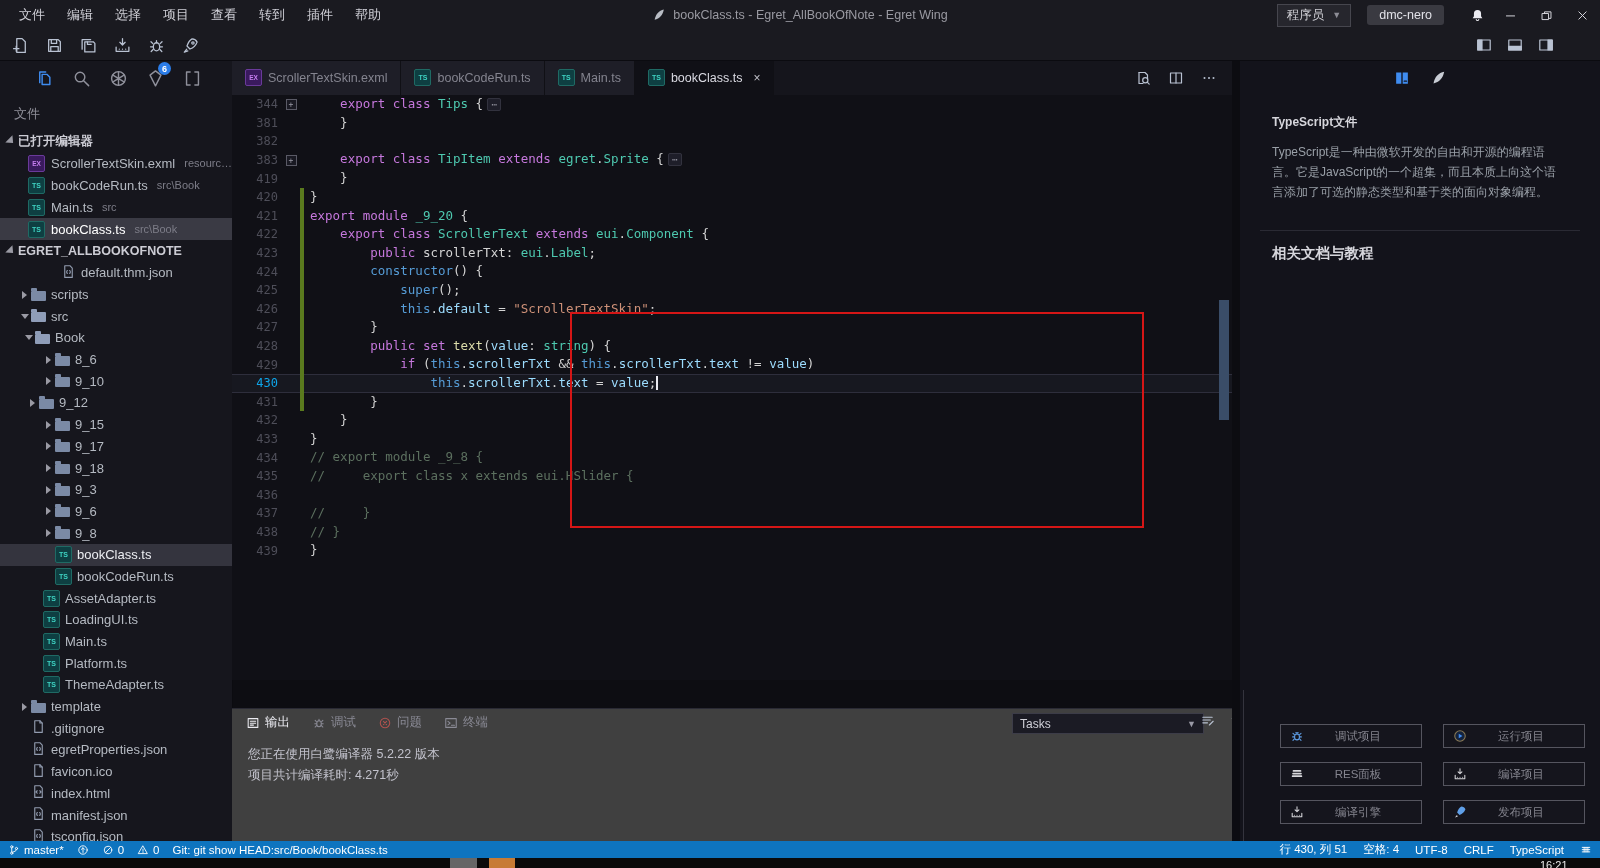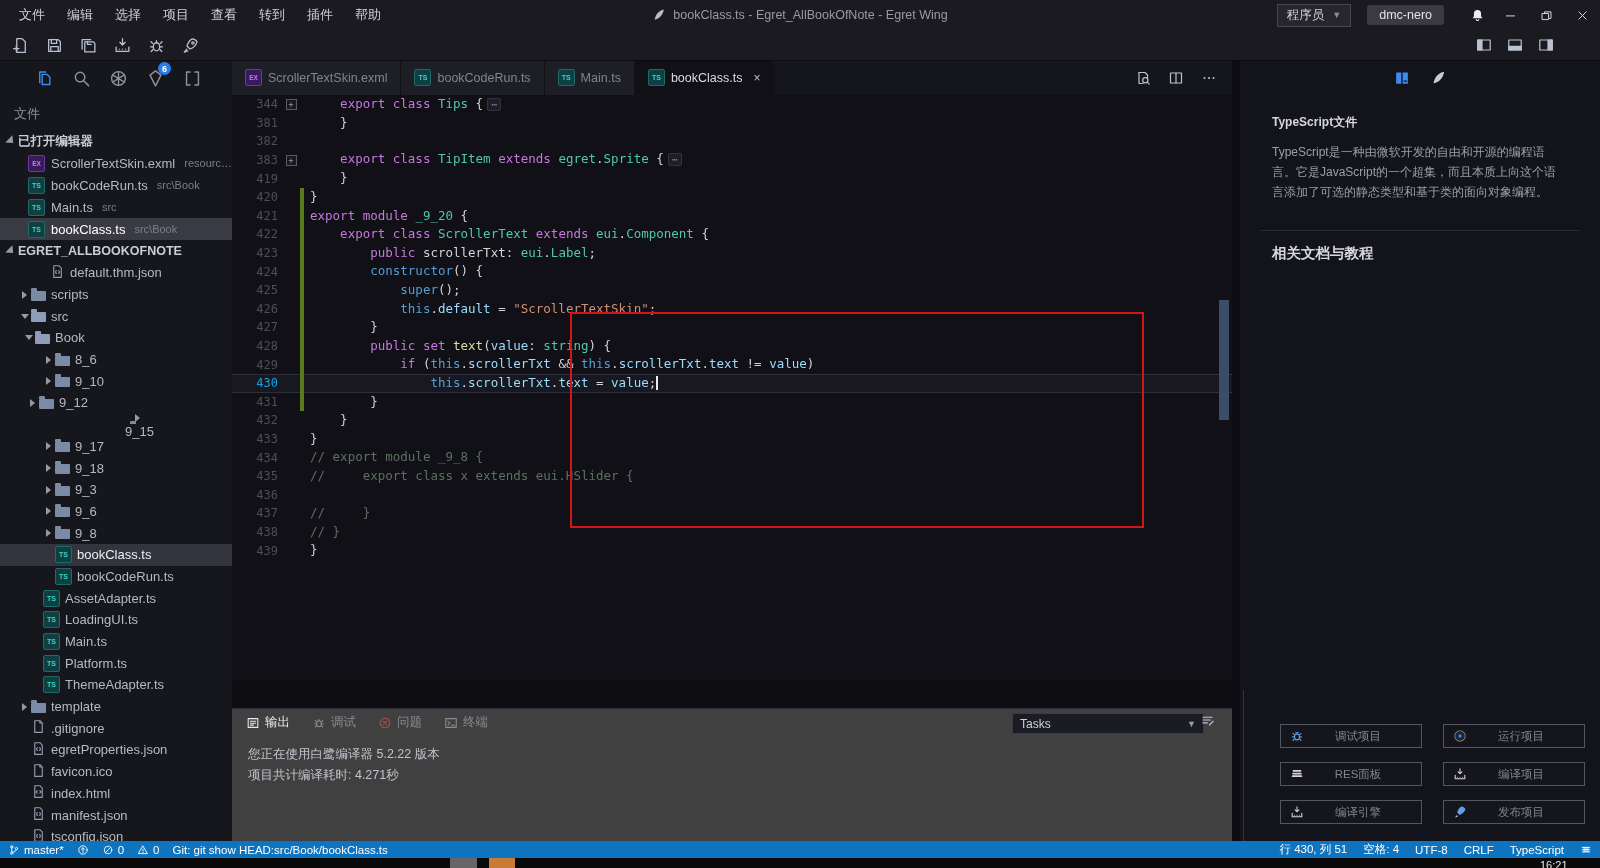--- a/index.html
+++ b/index.html
@@ -335,21 +335,21 @@
         <span class="path">src</span>
       </div>
       <div class="oe-row selected">
         <span class="ficon ts">TS</span>
         <span>bookClass.ts</span>
         <span class="path">src\Book</span>
       </div>
     </div>
   <div class="sec-header">EGRET_ALLBOOKOFNOTE</div>
   <div id="tree">
-      <div class="tree-row" style="padding-left: 37px;">
+      <div class="tree-row" style="padding-left: 48px;">
         <span class="arrbox"></span>
         <span class="fdoc"><span class="ic">
             <svg viewBox="0 0 16 16" fill="none" stroke="currentColor" stroke-width="1.2" stroke-linecap="round" stroke-linejoin="round">
               <path d="M4 1.8h5.5l2.5 2.5v10H4z"></path>
               <path d="M6.8 7c-1 .4-1 2.6 0 3M9.2 7c1 .4 1 2.6 0 3"></path>
             </svg>
           </span></span>
         <span class="lbl">default.thm.json</span>
       </div>
       <div class="tree-row" style="padding-left: 18px;">
@@ -387,21 +387,21 @@
         <span class="folder"></span>
         <span class="lbl">9_10</span>
       </div>
       <div class="tree-row" style="padding-left: 26px;">
         <span class="arrbox">
           <span class="arr-right"></span>
         </span>
         <span class="folder"></span>
         <span class="lbl">9_12</span>
       </div>
-      <div class="tree-row" style="padding-left: 42px; flex-direction: column;">
+      <div class="tree-row" style="padding-left: 42px;">
         <span class="arrbox">
           <span class="arr-right"></span>
         </span>
         <span class="folder"></span>
         <span class="lbl">9_15</span>
       </div>
       <div class="tree-row" style="padding-left: 42px;">
         <span class="arrbox">
           <span class="arr-right"></span>
         </span>

